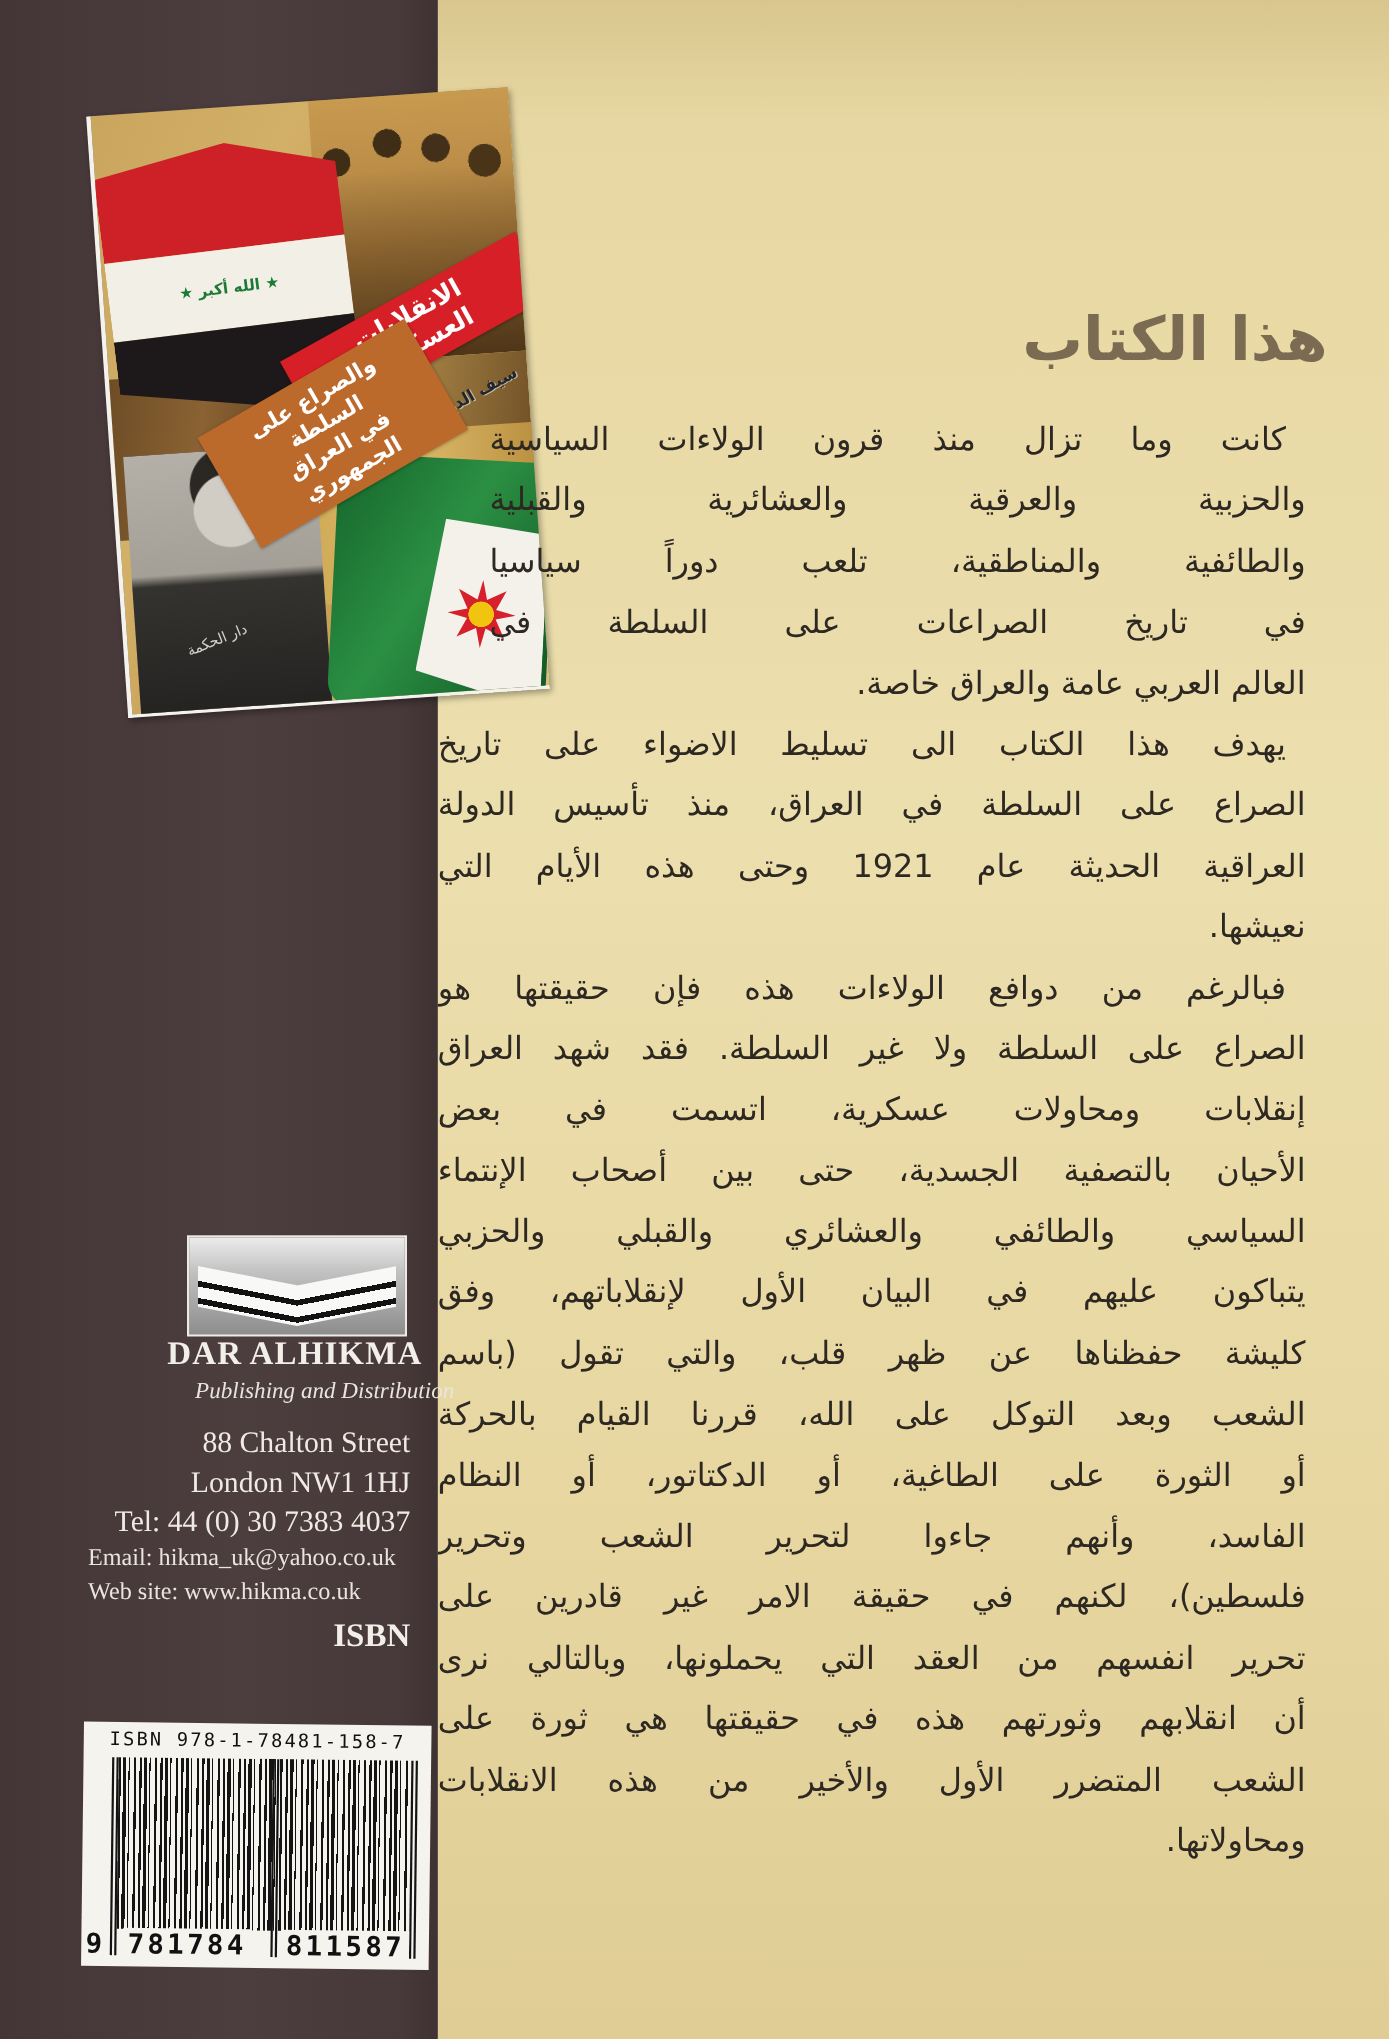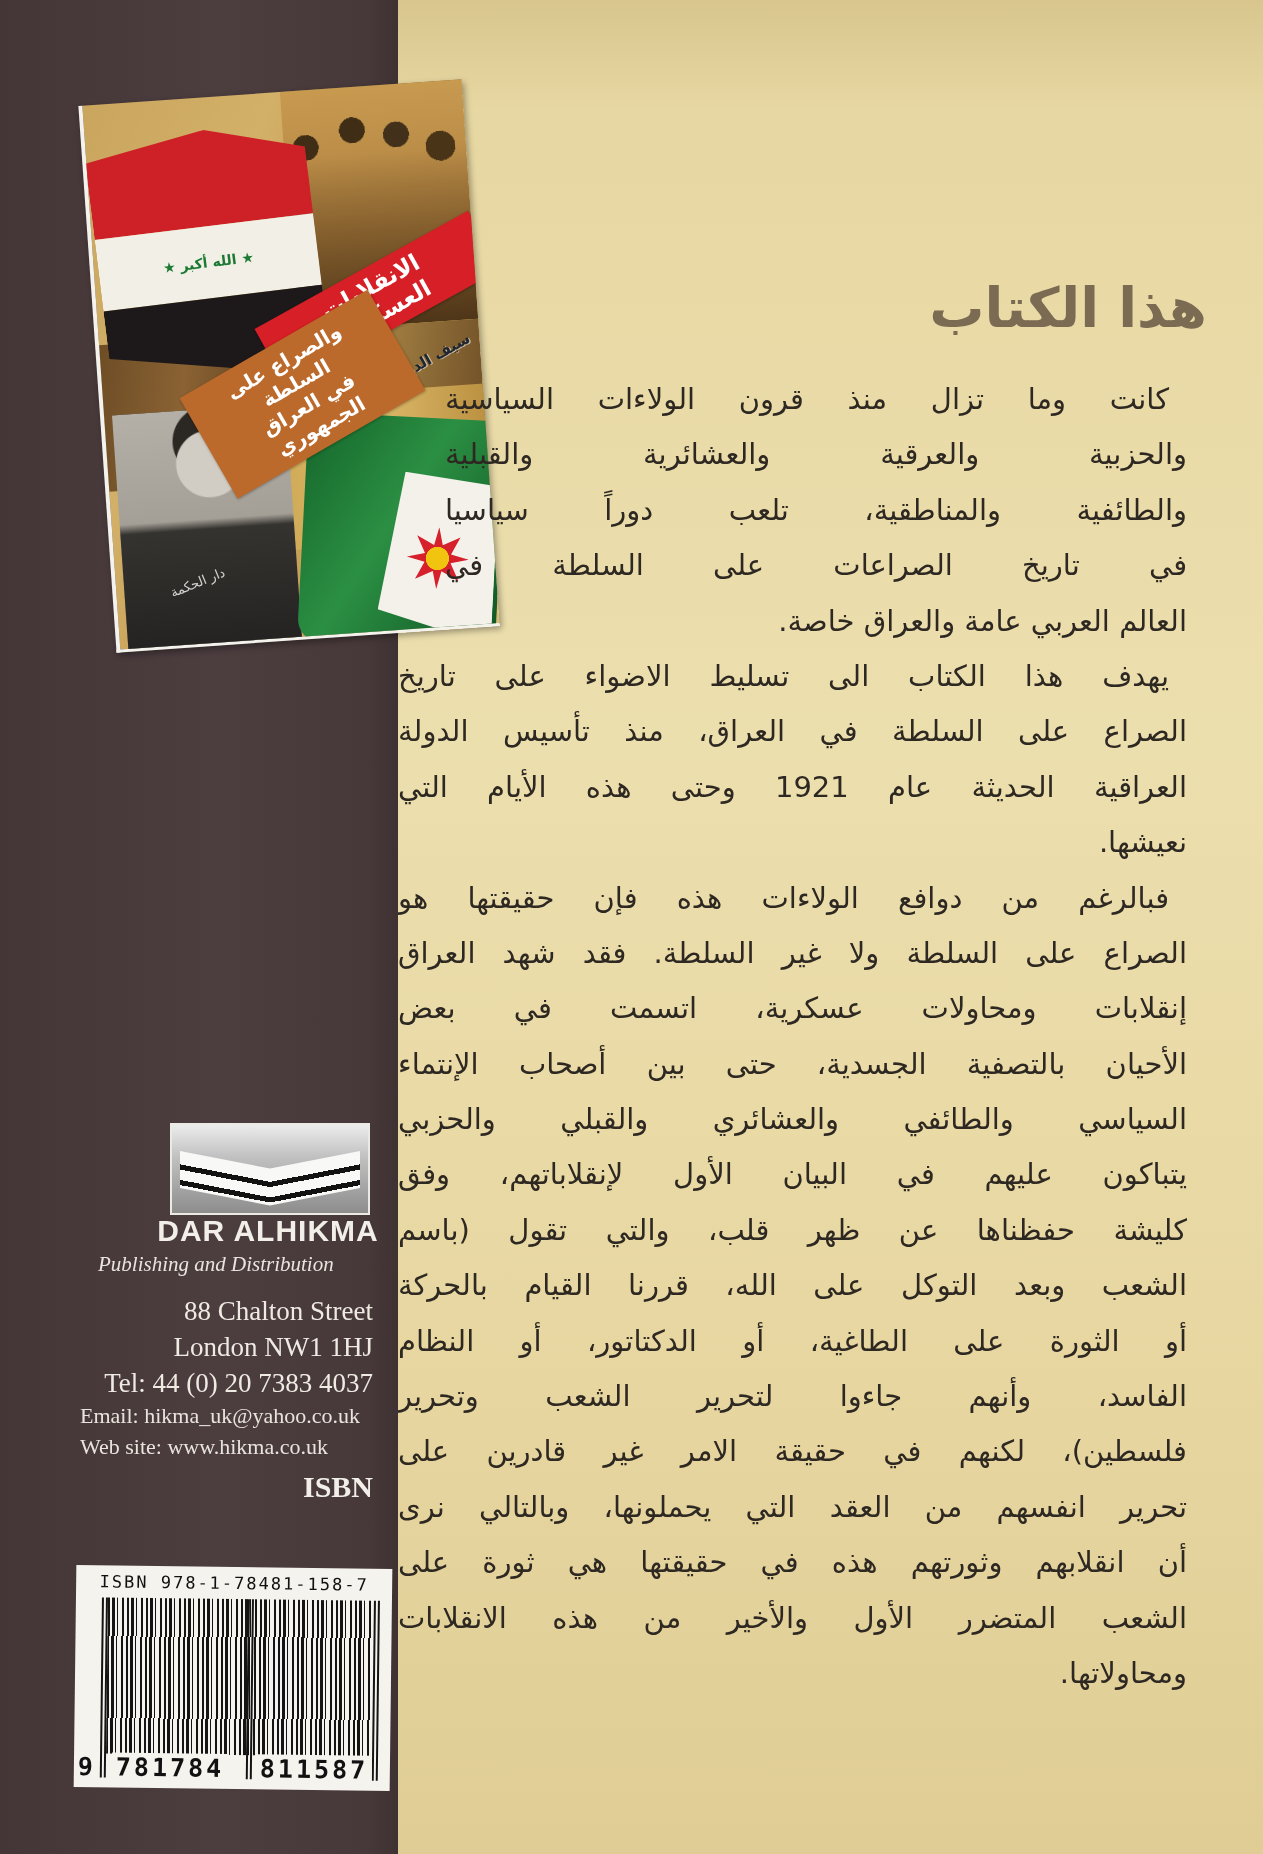--- a/index.html
+++ b/index.html
@@ -129,25 +129,25 @@
     background:linear-gradient(180deg,#ececec 0%,#c2c2c2 35%,#8d8d8d 100%);
     overflow:hidden;
   }
   .book{position:absolute;left:4%;right:4%;top:30%;height:60%;}
   .page{position:absolute;top:0;width:50%;height:70%;
     background:linear-gradient(180deg,#f8f8f6 0 36%,#121212 36% 50%,#f8f8f6 50% 78%,#121212 78% 92%,#f8f8f6 92% 100%);}
   .page.lp{left:0;transform:skewY(11deg);transform-origin:left top;}
   .page.rp{right:0;transform:skewY(-11deg);transform-origin:right top;}
   .pub-name{
     position:absolute;left:123px;top:1214px;width:290px;text-align:center;
-    font-family:Liberation Sans, sans-serif;font-weight:bold;font-size:30px;
+    font-family:Liberation Serif, serif;font-weight:bold;font-size:30px;
     letter-spacing:1px;color:#f2efe9;
   }
   .pub-tagline{
-    position:absolute;left:98px;top:1252px;width:315px;text-align:left;
+    position:absolute;left:98px;top:1252px;width:315px;text-align:right;
     font-family:"Liberation Serif",serif;font-style:italic;font-size:21px;color:#e9e5dd;
   }
   .addr{
     position:absolute;left:80px;top:1293px;width:293px;text-align:right;
     font-family:"Liberation Serif",serif;font-size:27px;line-height:36px;color:#efebe3;
   }
   .contact{
     position:absolute;left:80px;top:1400px;width:293px;text-align:left;
     font-family:"Liberation Serif",serif;font-size:22px;line-height:31px;color:#e9e5dd;
   }
@@ -254,21 +254,21 @@
     <div class="page lp"></div>
     <div class="page rp"></div>
   </div>
 </div>
 <div class="pub-name">DAR ALHIKMA</div>
 <div class="pub-tagline">Publishing and Distribution</div>
 
 <div class="addr">
   <div>88 Chalton Street</div>
   <div>London NW1 1HJ</div>
-  <div>Tel: 44 (0) 20 7383 4037</div>
+  <div>Tel: 44 (0) 30 7383 4037</div>
 </div>
 
 <div class="contact">
   <div>Email: hikma_uk@yahoo.co.uk</div>
   <div>Web site: www.hikma.co.uk</div>
 </div>
 
 <div class="isbn-label">ISBN</div>
 <div class="isbn-num">978 1 78481 158 7</div>
 

